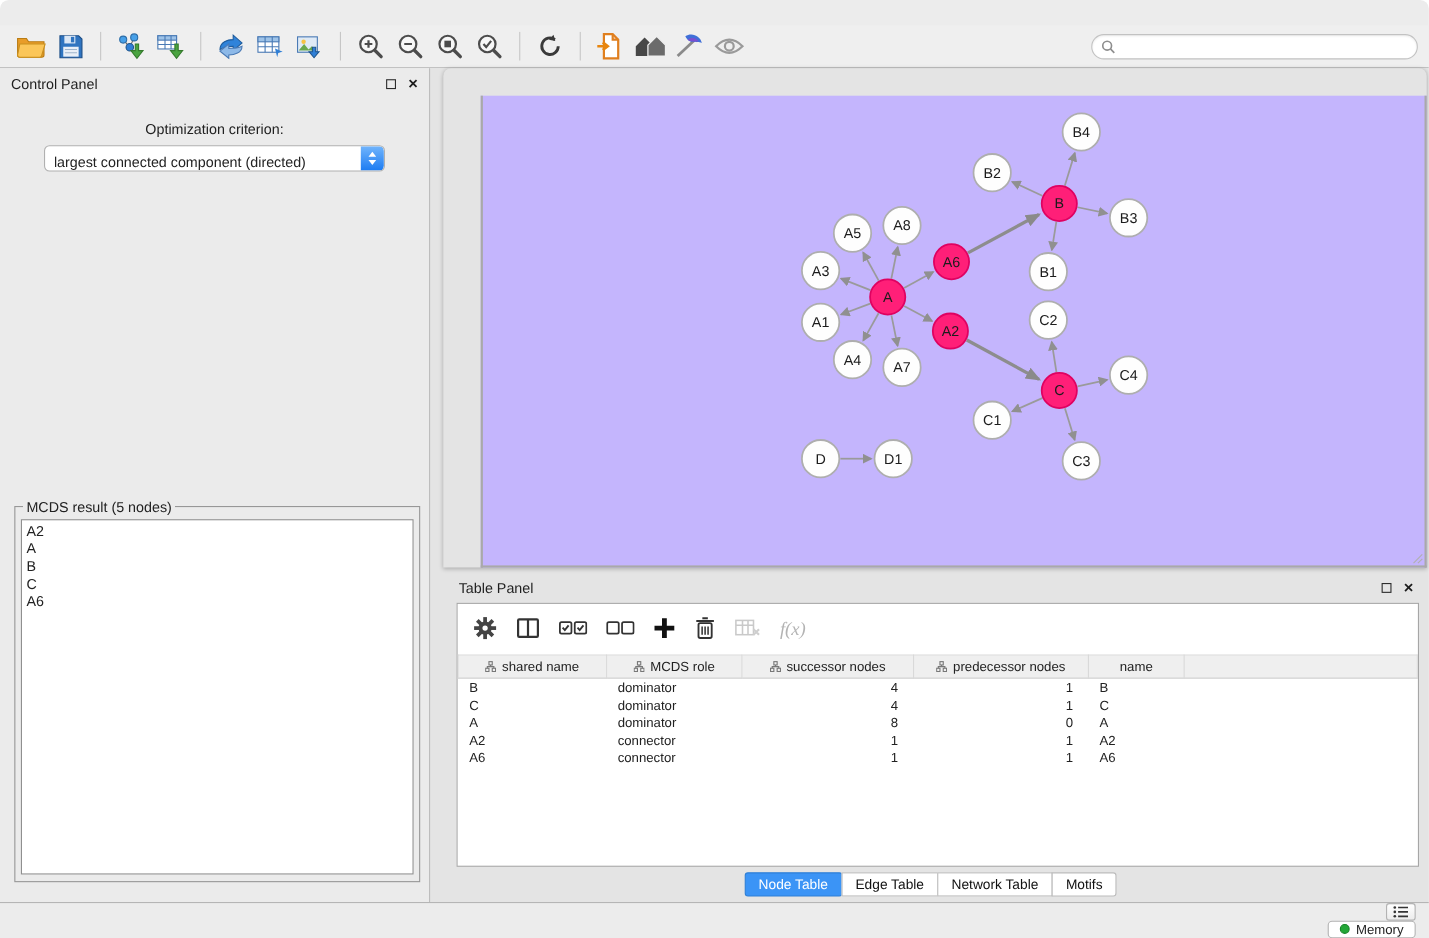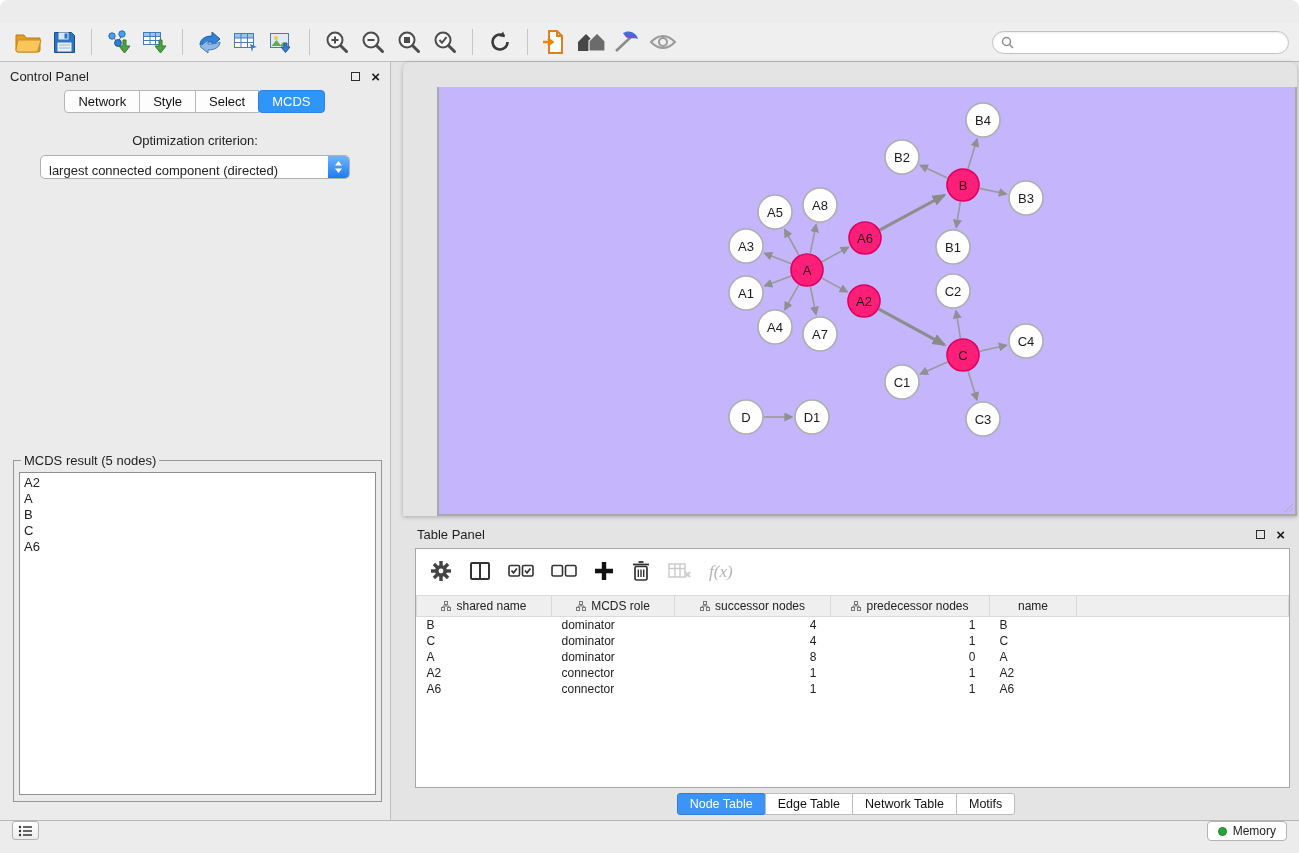--- a/index.html
+++ b/index.html
@@ -101,22 +101,22 @@
   #node-table td { height:16px; padding:0 14px 0 10px; white-space:nowrap; }
   #tp-tabs { position:absolute; left:0; right:9px; bottom:5px; display:flex; justify-content:center; }
   .tp-tab { border:1px solid #bcbcbc; background:#fff; padding:3px 12px; font-size:12.5px;
     margin-left:-1px; color:#111; }
   .tp-tab.first { border-radius:3px 0 0 3px; }
   .tp-tab.last { border-radius:0 3px 3px 0; }
   .tp-tab.active { background:#3b94f6; border-color:#2f7fd6; color:#fff; border-radius:3px; }
 
   
   #statusbar { position:absolute; left:0; right:0; bottom:0; height:33px;
-    background:#ececec; border-top:1px solid #b5b5b5; display:flex; align-items:flex-start;
-    padding:0 12px; }
+    background:#ececec; border-top:1px solid #b5b5b5; display:flex; align-items:flex-end;
+    padding:0 12px;flex-direction:column; }
   #panel-list-btn { width:27px; height:19px; border:1px solid #b3b3b3; border-radius:3px;
     background:linear-gradient(#fff,#ececec); display:flex; align-items:center; justify-content:center; }
   #memory-btn { margin-left:auto; height:20px; border:1px solid #b3b3b3; border-radius:4px;
     background:#fff; display:flex; align-items:center; gap:6px; padding:0 10px; font-size:12px; }
   .mem-dot { width:9px; height:9px; border-radius:50%; background:#23a737; border:1px solid #178527; }
 </style>
 </head>
 <body>
 
 <div id="app">
@@ -259,26 +259,20 @@
   </div>
 
   <div id="main">
 
     <div id="control-panel">
       <div class="panel-header">
         <span class="panel-title">Control Panel</span>
         <span class="spacer"></span>
         <span class="float-icon"></span>
         <span class="close-icon">×</span>
-      </div>
-      <div class="cp-tabs">
-        <span class="cp-tab first">Network</span>
-        <span class="cp-tab">Style</span>
-        <span class="cp-tab">Select</span>
-        <span class="cp-tab last active">MCDS</span>
       </div>
       <div class="opt-label">Optimization criterion:</div>
       <div id="dropdown">
         <span class="val">largest connected component (directed)</span>
         <span class="stepper">
           <svg width="9" height="14" viewBox="0 0 9 14">
               <path d="M4.5 1L8 5.5H1z" fill="#fff"></path>
               <path d="M4.5 13L1 8.5H8z" fill="#fff"></path>
             </svg>
         </span>

